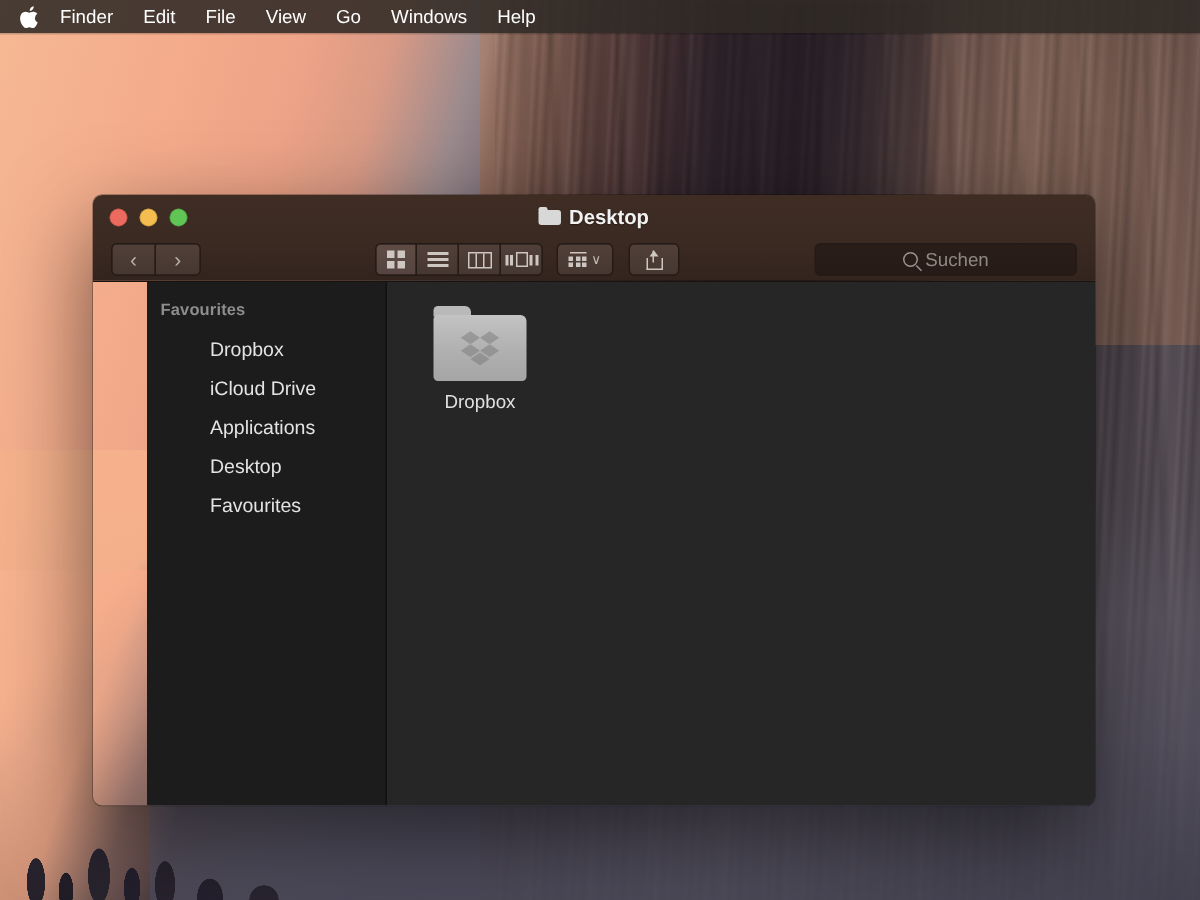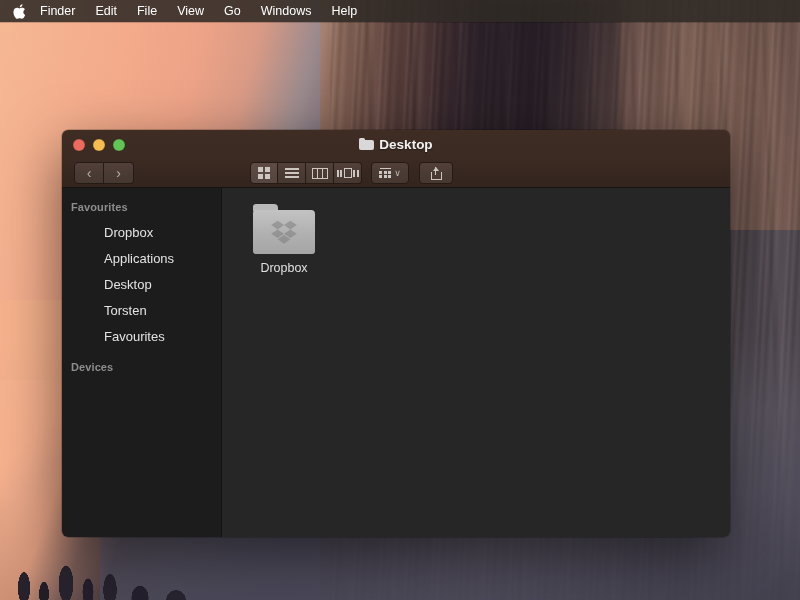--- a/index.html
+++ b/index.html
@@ -256,21 +256,21 @@
     width:10px; height:10px; border:1.4px solid #9b938f; border-radius:50%;
     position:relative; flex:none;
   }
   .search .mag::after {
     content:""; position:absolute; right:-3.5px; bottom:-2.5px;
     width:4.5px; height:1.4px; background:#9b938f; transform:rotate(45deg);
   }
   .search span { color:#908884; font-size:12.5px; }
 
   
-  #wbody { flex:1; display:flex; min-height:0; }
+  #wbody { flex:1; display:flex; min-height:0;margin-left:36px; }
 
   #sidebar {
     width:160px; flex:none; background:#1c1c1c;
     border-right:1px solid #111111;
     padding-top:9px; overflow:hidden;
   }
   .side-head {
     color:#8d8d8d; font-size:11px; font-weight:bold;
     padding:4px 0 6px 9px; letter-spacing:0.1px;
   }
@@ -418,34 +418,37 @@
       </div>
 
       <div class="tbtn share-btn">
         <span class="g-share">
           <span class="bx"></span>
             <span class="ar"></span>
             <span class="hd"></span>
         </span>
       </div>
 
+      <div class="search">
+        <span class="mag"></span>
+        <span>Suchen</span>
+      </div>
 
     </div>
   </div>
 
   <div id="wbody">
 
     <div id="sidebar">
       <div class="side-head">Favourites</div>
       <div class="side-item">Dropbox</div>
+      <div class="side-item">iCloud Drive</div>
       <div class="side-item">Applications</div>
       <div class="side-item">Desktop</div>
-      <div class="side-item">Torsten</div>
       <div class="side-item">Favourites</div>
-      <div class="side-head" style="padding-top:12px">Devices</div>
     </div>
 
     <div id="content">
       <div class="file-cell">
         <div class="dbx-folder">
           <span class="tab"></span>
           <span class="body"></span>
           <svg class="dbx-logo" viewBox="0 0 32 30">
             <g fill="#6e6e6e">
               <path d="M8 1 L0 6.4 L8 11.8 L16 6.4 Z"></path>

